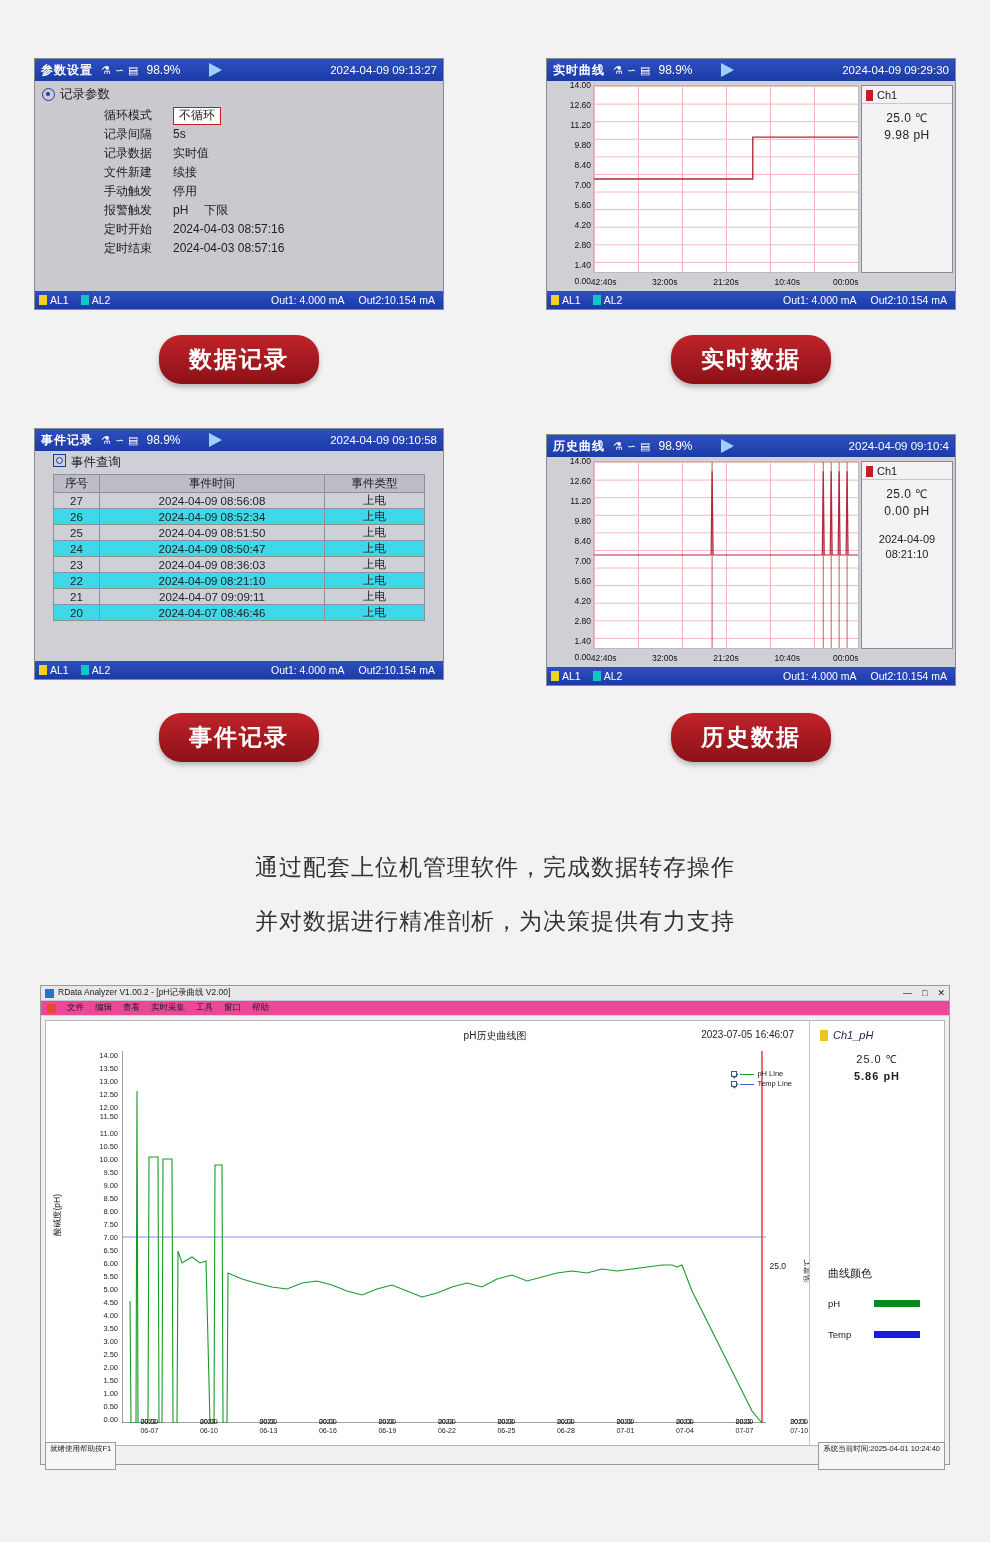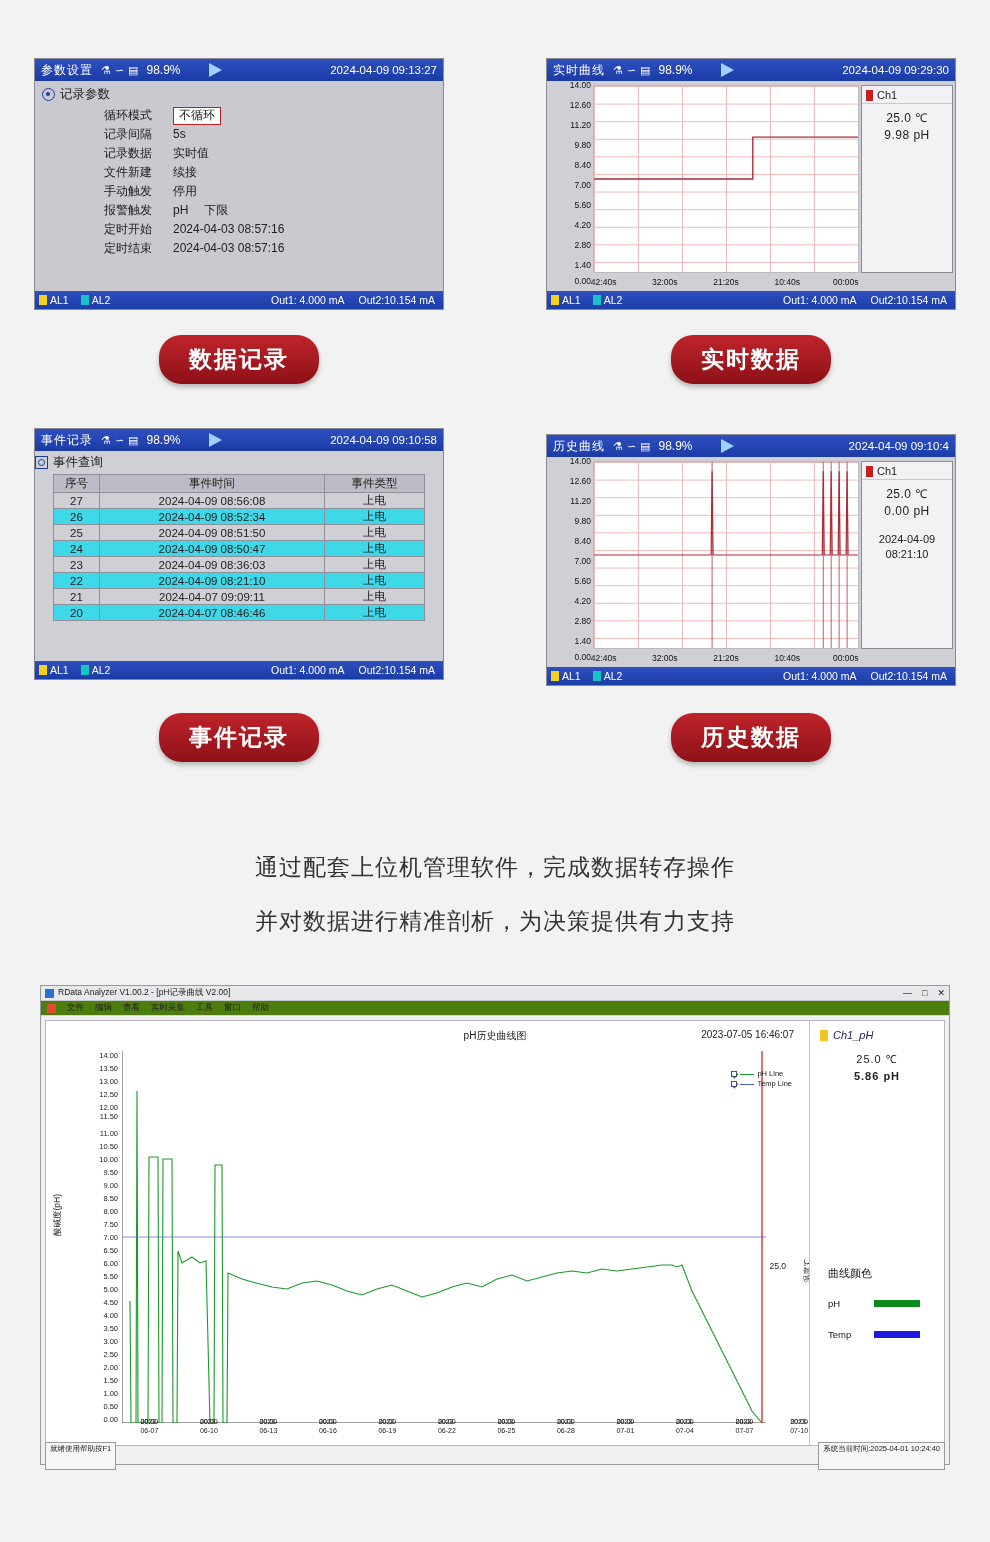--- a/index.html
+++ b/index.html
@@ -24,21 +24,21 @@
   }
   .dev-title {
     height: 22px;
     background: linear-gradient(to bottom,#2f4fc0,#1b3ba6);
     color: #fff;
     display: flex; align-items: center;
     padding: 0 6px;
     font-size: 12px;
     position: relative;
   }
-  .dev-title .t-name { font-weight: normal; letter-spacing: 1px;}
+  .dev-title .t-name { font-weight: bold; letter-spacing: 1px;}
   .dev-title .icons { margin-left: 8px; display:flex; gap:4px; align-items:center; font-size:11px;}
   .dev-title .pct { margin-left: 8px; }
   .dev-title .play {
     margin-left: 28px;
     width: 0; height: 0;
     border-left: 13px solid #9fd0ff;
     border-top: 7px solid transparent;
     border-bottom: 7px solid transparent;
   }
   .dev-title .dt { position: absolute; right: 6px; font-size: 11.5px; }
@@ -96,21 +96,21 @@
     display:flex; align-items:center; gap:4px; font-size:11px; padding:3px 4px 2px 4px;
     border-bottom:1px solid #c7c7cc;
   }
   .legend-box .ch .sw { width:7px; height:11px; background:#c02020;}
   .legend-box .v { text-align:center; font-size:12px; padding-top:5px; letter-spacing:0.5px;}
   .legend-box .v2 { text-align:center; font-size:12px; padding-top:2px; letter-spacing:0.5px;}
   .legend-box .ts { text-align:center; font-size:11px; padding-top:14px; line-height:15px;}
 
   
   .evt-body { position:absolute; top:22px; left:0; right:0; bottom:18px; background:#cfd0d6; padding:3px 0 0 0;}
-  .evt-head { display:flex; align-items:center; gap:5px; padding-left:0; font-size:12.5px; }
+  .evt-head { display:flex; gap:5px; padding-left:18px; font-size:12.5px; }
   .evt-head .sicon{
     width:13px;height:13px;border:1.5px solid #1b3ba6; display:inline-block;position:relative;
   }
   .evt-head .sicon:after{content:"";position:absolute;left:2px;top:2px;width:5px;height:5px;border:1.5px solid #1b3ba6;border-radius:50%;}
   table.evt { border-collapse: collapse; margin: 3px auto 0 auto; width: 372px; font-size:11.5px;}
   table.evt th {
     background:#bcbcc6; border:1px solid #8f8f98; font-weight:normal; padding:1px 0;
   }
   table.evt td { border:1px solid #8f8f98; padding:0 2px; text-align:center; height:16px;}
   table.evt tr.alt td { background:#3fd8e8; }
@@ -137,21 +137,21 @@
     background:#f0f0f0; border:1px solid #9a9a9a;
     font-size:9px;
   }
   .pc-title {
     height:15px; background:#e8e8ea; border-bottom:1px solid #c8c8cc;
     display:flex; align-items:center; padding:0 4px; font-size:8.5px; color:#222;
   }
   .pc-title .licon{ width:9px;height:9px;background:#2b6fd6;margin-right:4px;}
   .pc-title .wbtns{ margin-left:auto; display:flex; gap:10px; font-size:9px;}
   .pc-menu {
-    height:15px; background:#4d7c0f; border-bottom:1px solid #d4d4d8;
+    height:15px; background:#ec4899; border-bottom:1px solid #d4d4d8;
     display:flex; align-items:center; gap:11px; padding:0 6px; font-size:8.5px;
   }
   .pc-menu .mi-icon { width:9px; height:9px; background:#e24b2e; }
   .pc-canvas { position:absolute; left:4px; top:34px; right:4px; bottom:18px; background:#fff; border:1px solid #b6b6bb;}
   .pc-chart-title { position:absolute; left:0; right:0; top:8px; text-align:center; font-size:10px;}
   .pc-stamp { position:absolute; right:150px; top:8px; font-size:10px;}
   .pc-side {
     position:absolute; right:0; top:0; bottom:0; width:135px;
     border-left:1px solid #c4c4c8; background:#fff;
   }

